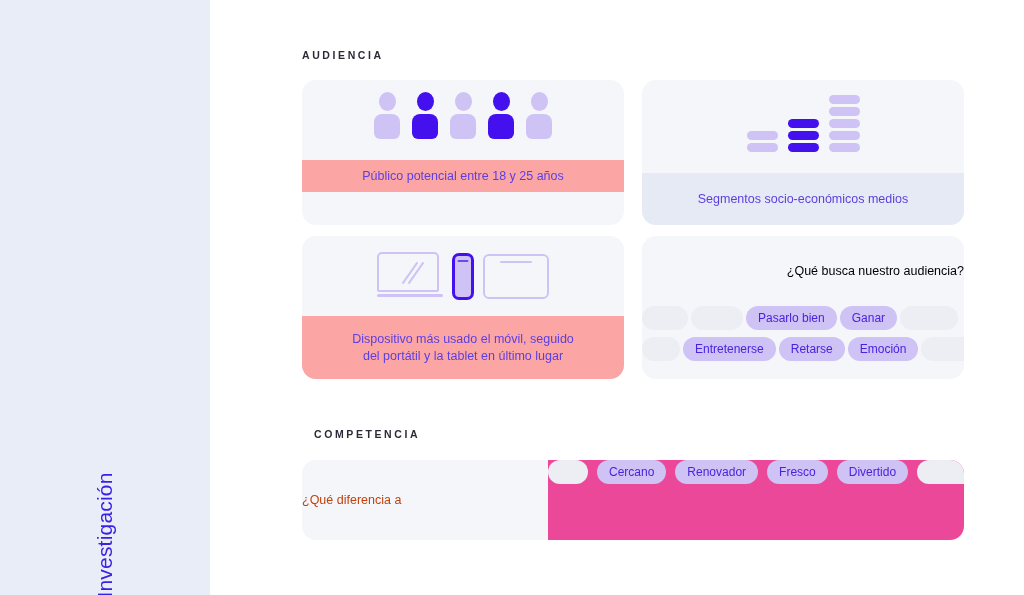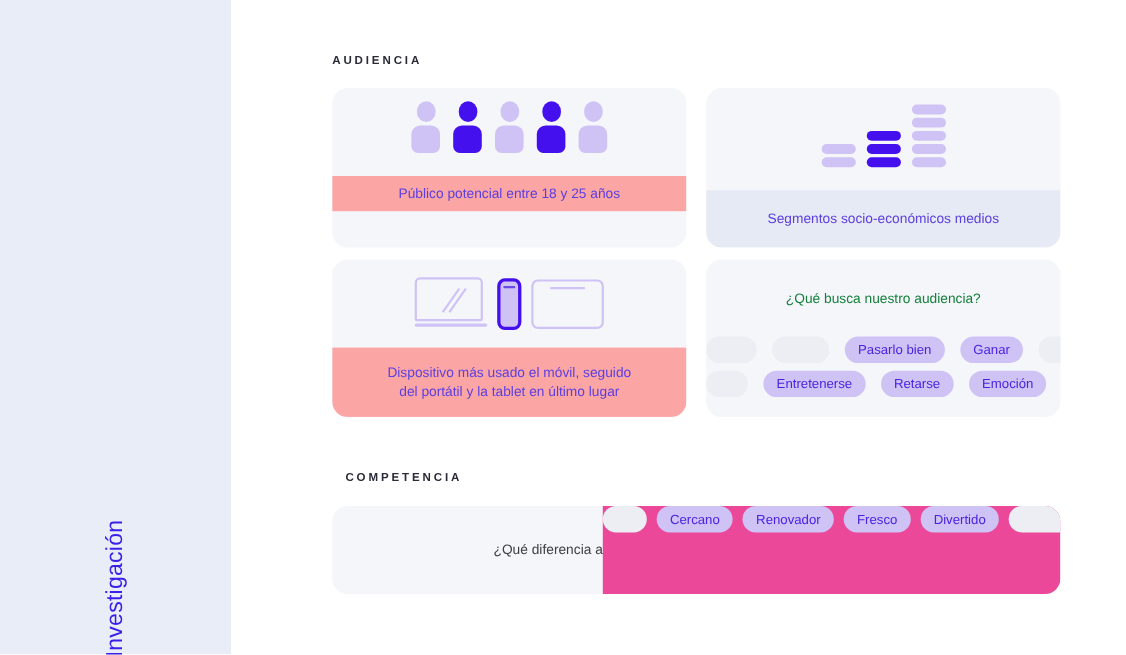--- a/index.html
+++ b/index.html
@@ -185,35 +185,35 @@
     position: absolute;
     top: 5px; left: 50%;
     transform: translateX(-50%);
     width: 32px; height: 2px;
     border-radius: 2px;
     background: #cfc2f5;
   }
 
   
   .chip-question {
-    text-align: center;
-    color: #15803d;
+    text-align: right;
+    color: #000000;
     font-size: 12.5px;
     padding-top: 27px;
     line-height: 1.4;
   }
   .chip-rows {
     position: absolute;
     left: 0; right: 0;
     bottom: 18px;
   }
   .chip-row {
     display: flex;
     align-items: center;
-    gap: 14px;
+    gap: 3px;
     height: 24px;
     margin-bottom: 7px;
   }
   .chip-row:last-child { margin-bottom: 0; }
   .chip {
     height: 24px;
     line-height: 24px;
     border-radius: 12px;
     padding: 0 12px;
     font-size: 12px;
@@ -221,22 +221,22 @@
     flex: 0 0 auto;
   }
   .chip.filled { background: #cfc2f5; color: #4a22e0; }
   .chip.ghost  { background: #eceef4; color: transparent; }
 
   
   .comp-inner { display: flex; height: 80px; align-items: center; }
   .comp-q {
     width: 246px;
     flex: 0 0 246px;
-    text-align: right;
-    color: #404040;
+    text-align: left;
+    color: #c2410c;
     font-size: 12.5px;
     line-height: 1.45;
   }
   .comp-chips {
     flex: 1 1 auto;
     display: flex;
     gap: 9px;
     overflow: hidden;
     background: #ec4899;
     height: 80px;

